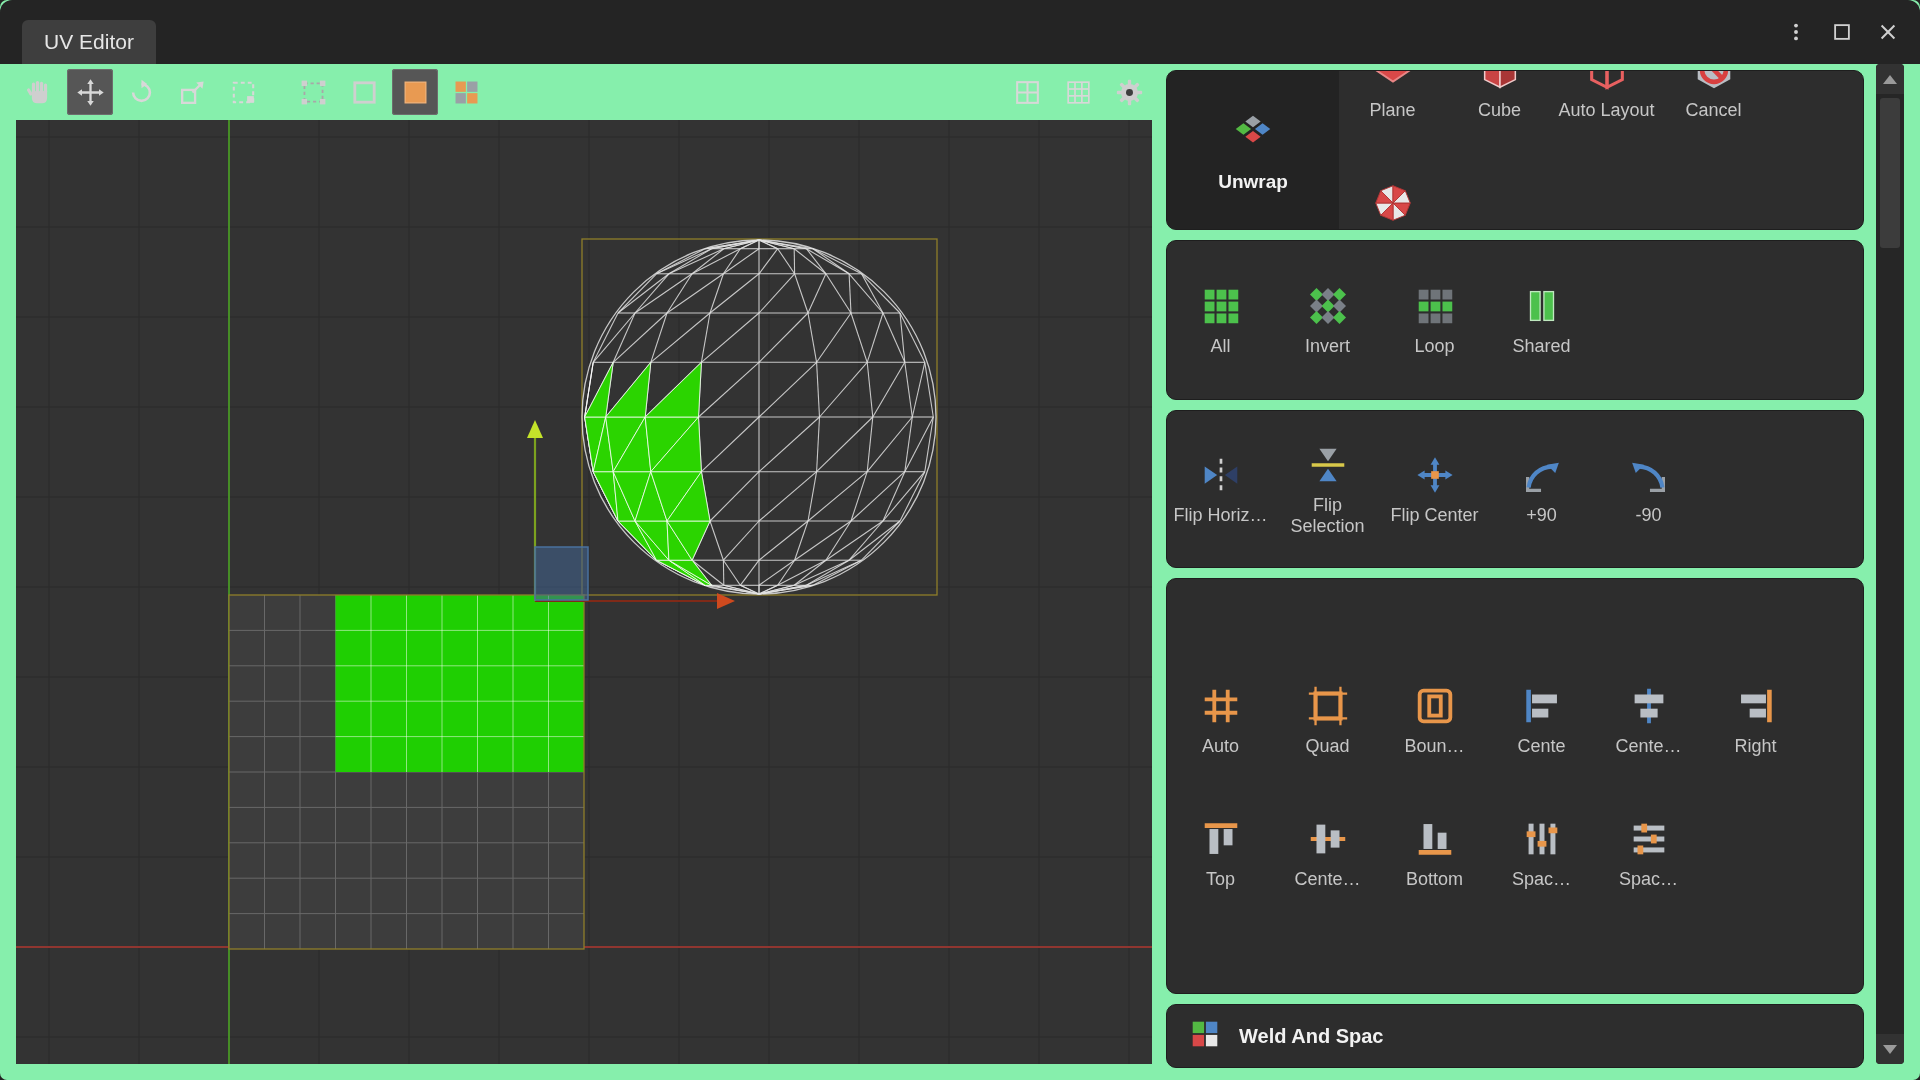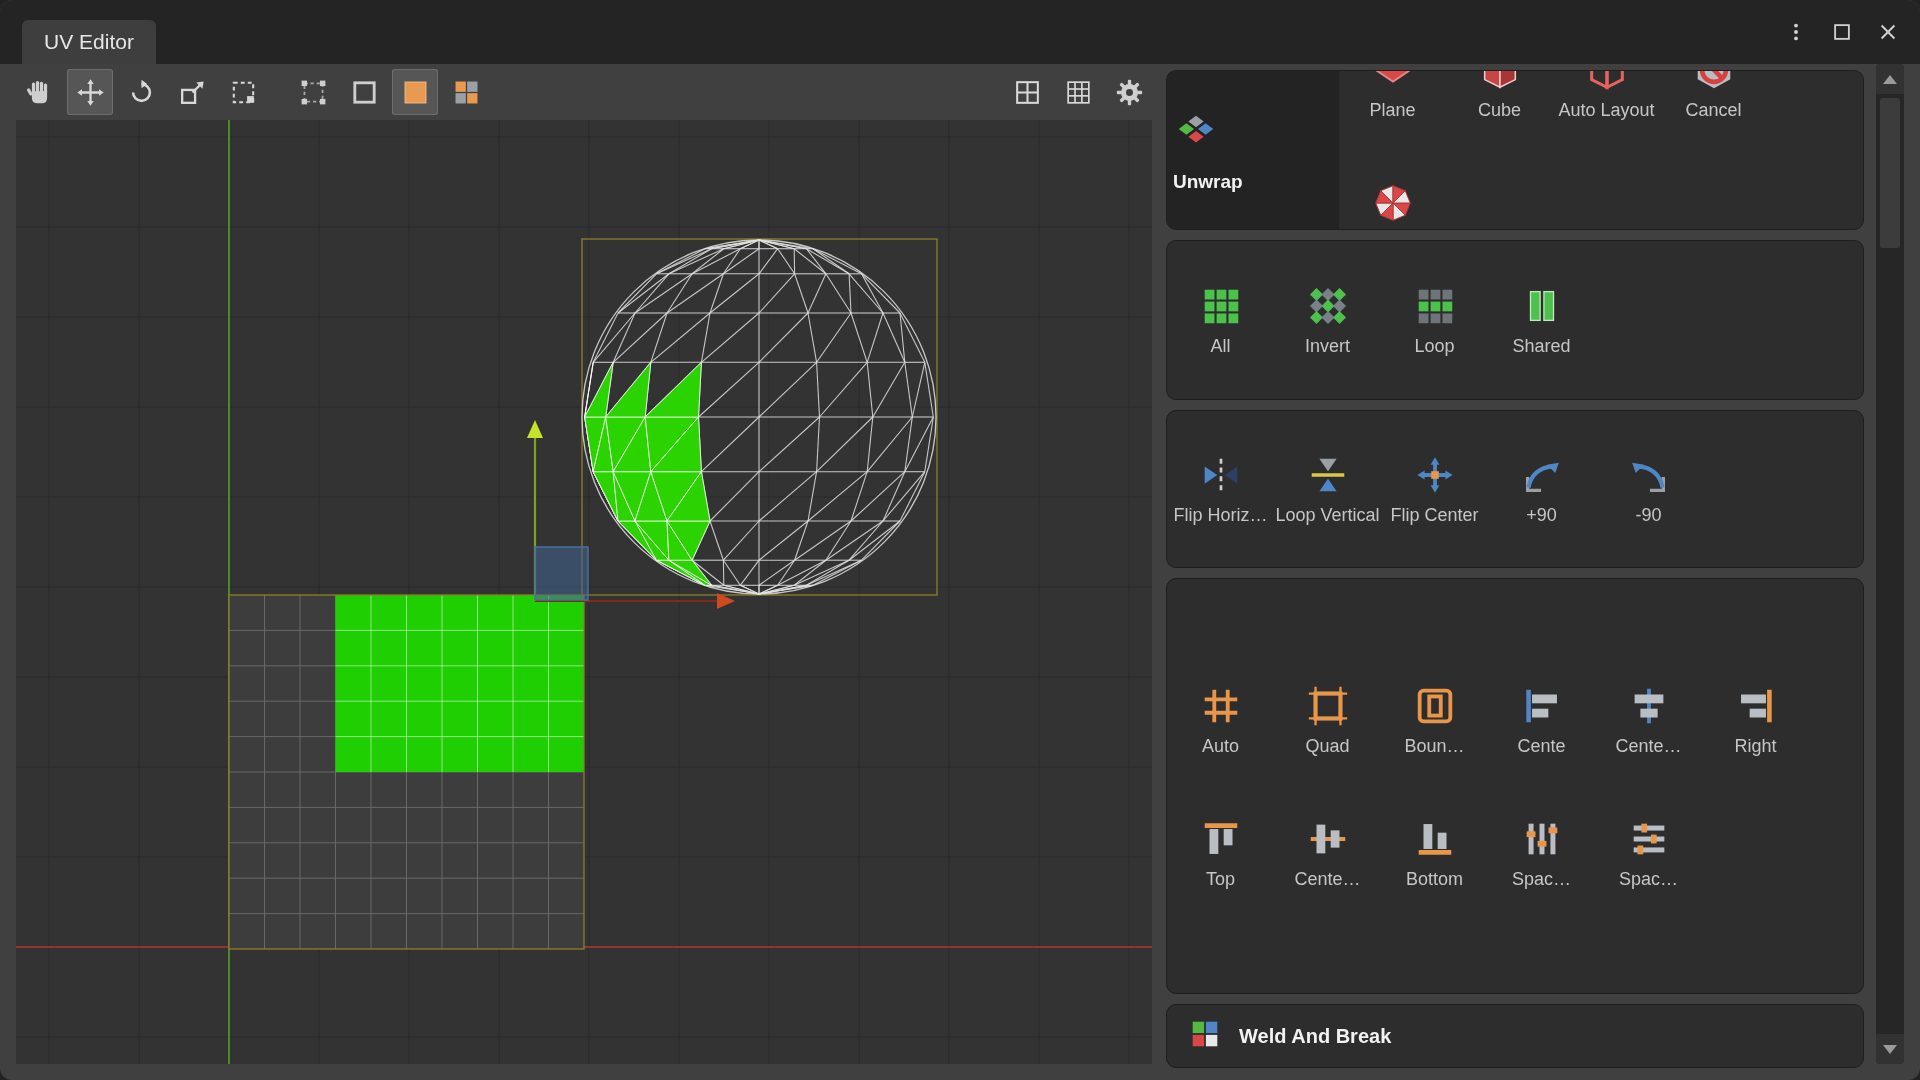--- a/index.html
+++ b/index.html
@@ -1,17 +1,17 @@
 <!DOCTYPE html>
 <html><head>
 <meta charset="utf-8">
 <style>
   html,body{margin:0;padding:0;background:#222;}
-  .root{position:relative;width:1920px;height:1080px;background:#404040;overflow:hidden;
-        font-family:"Liberation Sans","DejaVu Sans",sans-serif;border-radius:12px;}
+  .root{position:relative;width:1920px;height:1080px;background:#86efac;overflow:hidden;
+        font-family:"Liberation Sans","DejaVu Sans",sans-serif;border-radius:7px;}
   
   .titlebar{position:absolute;left:0;top:0;right:0;height:64px;background:#242424;border-radius:12px 12px 0 0;}
   .tab{position:absolute;left:22px;top:20px;width:134px;height:44px;background:#3e3e3e;border-radius:6px 6px 0 0;
        color:#e6e6e6;font-size:21px;display:flex;align-items:center;justify-content:center;}
   .win-controls{position:absolute;right:20px;top:0;height:64px;display:flex;align-items:center;gap:22px;}
   .wc{width:24px;height:24px;display:flex;align-items:center;justify-content:center;cursor:default;}
   .wc svg{width:22px;height:22px;}
   
   .toolbar{position:absolute;left:16px;top:64px;width:1136px;height:56px;display:flex;align-items:center;}
   .tgroup{display:flex;gap:5px;}
@@ -19,21 +19,21 @@
   .tspacer{flex:1;}
   .tool{width:46px;height:46px;display:flex;align-items:center;justify-content:center;border-radius:3px;}
   .tool.active{background:#565656;box-shadow:inset 0 0 0 1px #6d6d6d;}
   .tool svg{width:31px;height:31px;}
   
   .canvas-wrap{position:absolute;left:16px;top:120px;width:1136px;height:944px;background:#333;}
   #uv-canvas{display:block;}
   
   .panel{position:absolute;left:1166px;top:70px;width:698px;height:994px;display:flex;flex-direction:column;gap:10px;}
   .group{display:flex;background:#2d2d2d;border-radius:10px;overflow:hidden;border:1px solid #1e1e1e;flex:none;}
-  .group-left{width:160px;background:#232323;display:flex;flex-direction:column;align-items:flex-start;justify-content:center;gap:18px;padding:0 6px;}
+  .group-left{width:160px;background:#232323;display:flex;flex-direction:column;align-items:center;justify-content:center;gap:18px;padding:0 6px;}
   .group-left svg{width:46px;height:46px;}
   .group-label{color:#f2f2f2;font-weight:bold;font-size:19px;text-align:center;line-height:1.15;}
   .group-buttons{flex:1;display:flex;flex-wrap:wrap;align-items:center;align-content:center;
                  justify-content:flex-start;row-gap:60px;padding:8px 0;}
   .pbtn{width:107px;display:flex;flex-direction:column;align-items:center;gap:7px;cursor:default;}
   .pbtn svg{width:46px;height:46px;}
   .pbtn-label{color:#c6c6c6;font-size:18px;text-align:center;line-height:1.12;}
   .group.footer{height:62px;margin-top:auto;flex-direction:row;align-items:center;padding-left:20px;gap:16px;}
   .group.footer svg{width:36px;height:36px;}
   .footer-label{color:#f2f2f2;font-weight:bold;font-size:20px;}
@@ -668,21 +668,21 @@
               <polygon points="14,12 20.5,7.5 20.5,16.5" fill="#2e3f66"></polygon>
             </svg>
             <div class="pbtn-label">Flip Horiz…</div>
           </div>
           <div class="pbtn">
             <svg viewBox="0 0 24 24">
               <line x1="3.5" y1="12" x2="20.5" y2="12" stroke="#d8c84a" stroke-width="1.8"></line>
               <polygon points="12,10 7.5,3.5 16.5,3.5" fill="#9aa0a6"></polygon>
               <polygon points="12,14 7.5,20.5 16.5,20.5" fill="#4f86c6"></polygon>
             </svg>
-            <div class="pbtn-label">Loop Vertical</div>
+            <div class="pbtn-label">Flip Selection</div>
           </div>
           <div class="pbtn">
             <svg viewBox="0 0 24 24">
               <g stroke="#4f86c6" stroke-width="2">
                 <line x1="5" y1="12" x2="19" y2="12"></line>
                 <line x1="12" y1="5" x2="12" y2="19"></line>
               </g>
               <g fill="#4f86c6">
                 <polygon points="2.8,12 6.6,9.7 6.6,14.3"></polygon>
                 <polygon points="21.2,12 17.4,9.7 17.4,14.3"></polygon>
@@ -823,21 +823,21 @@
           </div>
         </div>
       </div>
       <div class="group footer" id="panel-footer">
       <span id="footer-icon"><svg viewBox="0 0 24 24">
             <rect x="3.8" y="3.8" width="7.6" height="7.6" fill="#53b943"></rect>
             <rect x="12.6" y="3.8" width="7.6" height="7.6" fill="#4f86c6"></rect>
             <rect x="3.8" y="12.6" width="7.6" height="7.6" fill="#d84848"></rect>
             <rect x="12.6" y="12.6" width="7.6" height="7.6" fill="#e8e8e8"></rect>
           </svg></span>
-      <div class="footer-label">Weld And Break</div>
+      <div class="footer-label">Weld And Spac</div>
     </div>
   </div>
 
   <div class="scrollbar">
     <div class="sb-btn sb-up">
         <span class="tri-up"></span>
       </div>
     <div class="sb-thumb"></div>
     <div class="sb-btn sb-down">
         <span class="tri-down"></span>

